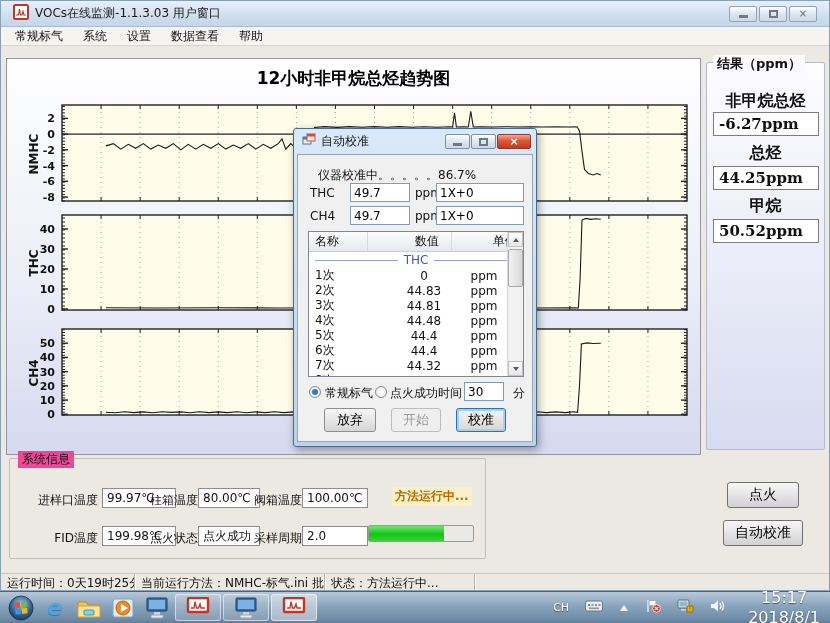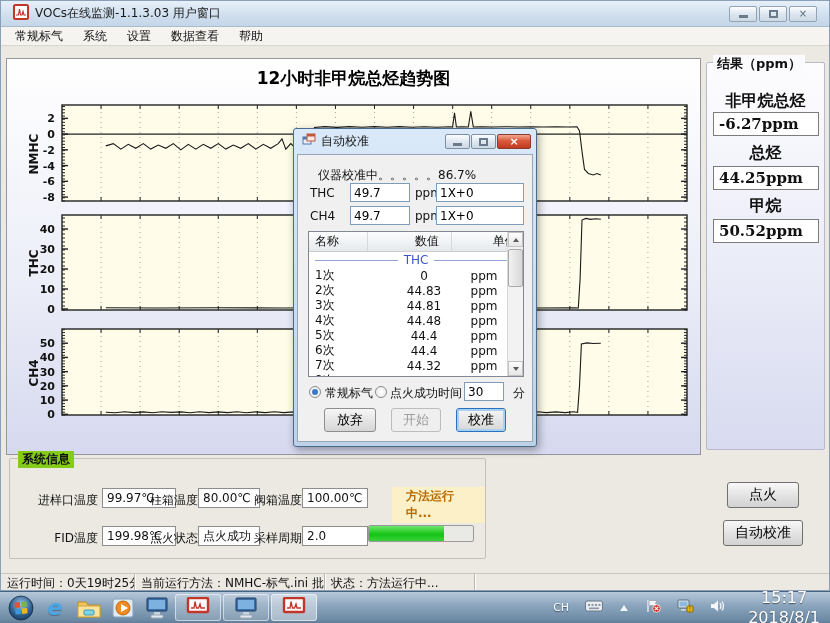--- a/index.html
+++ b/index.html
@@ -31,24 +31,24 @@
   
   .results-group { position:absolute; left:705px; top:16px; width:119px; height:388px; border:1px solid #b9b9cd; border-radius:2px;
     background:linear-gradient(#fdfdff,#e9ebf7 55%,#d8dbf0); }
   .rlegend { position:absolute; top:-8px; left:6px; background:#fbfbfd; padding:0 4px; font-weight:bold; font-size:13px; }
   .rlabel { position:absolute; left:0; right:0; text-align:center; font-weight:bold; font-size:16px; }
   .rbox { position:absolute; left:6px; width:106px; height:24px; background:#fff; border:1px solid #7c7c7c;
     font-family:"DejaVu Serif","Liberation Serif",serif; font-weight:bold; font-size:15px; display:flex; align-items:center; padding-left:5px; }
 
   
   .sysinfo-group { position:absolute; left:8px; top:412px; width:477px; height:101px; border:1px solid #c3c0b8; border-radius:2px; }
-  .slegend { position:absolute; top:-8px; left:8px; background:#84cc16; padding:0 4px; font-weight:bold; }
+  .slegend { position:absolute; top:-8px; left:8px; background:#ec4899; padding:0 4px; font-weight:normal; }
   .flabel { position:absolute; font-size:12px; color:#111; }
   .fbox { position:absolute; height:20px; background:#fff; border:1px solid #8d8d8d; font-size:12px; display:flex; align-items:center; padding-left:4px; }
-  .method-status { position:absolute; left:382px; top:28px; background:#fcf0c8; color:#b56a00; font-weight:bold; padding:1px 14px; }
+  .method-status { position:absolute; left:382px; top:28px; background:#fcf0c8; color:#b56a00; font-weight:bold; padding:1px 3px; }
   .pbar { position:absolute; left:358px; top:66px; width:106px; height:17px; border:1px solid #9a9a9a; background:#e9e9e6; border-radius:2px; overflow:hidden; }
   .pfill { height:100%; background:linear-gradient(#6fe76f,#14c314 55%,#3ad13a); }
 
   .sysbtn { position:absolute; height:26px; border:1px solid #707070; border-radius:3px;
     background:linear-gradient(#f8f8f8,#e2e2e2 55%,#d2d2d2); font-size:14px; display:flex; align-items:center; justify-content:center; }
 
   
   .statusbar { position:absolute; left:0; right:0; bottom:0; height:17px; background:#ece9e2; border-top:1px solid #c9c6be; display:flex; font-size:12px; }
   .statusec { padding:1px 6px; border-right:1px solid #b9b6ae; box-shadow:1px 0 0 #fff; white-space:nowrap; overflow:hidden; }
 

